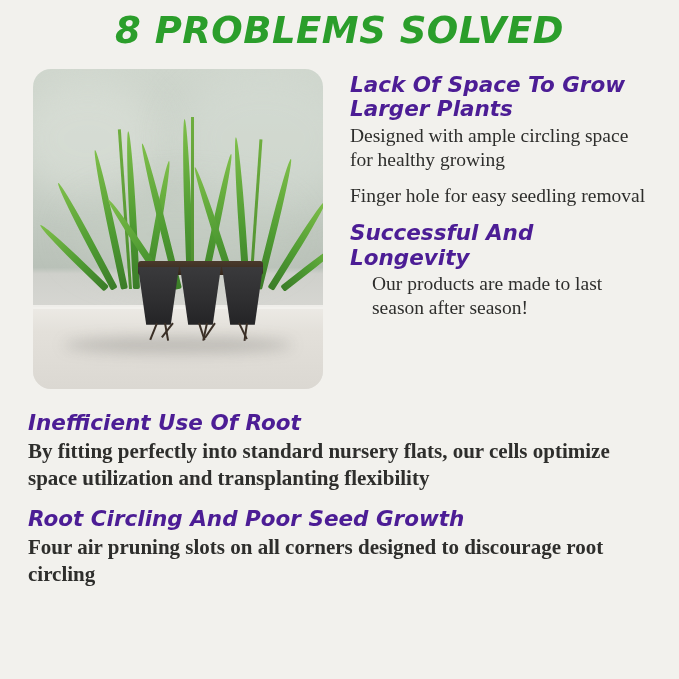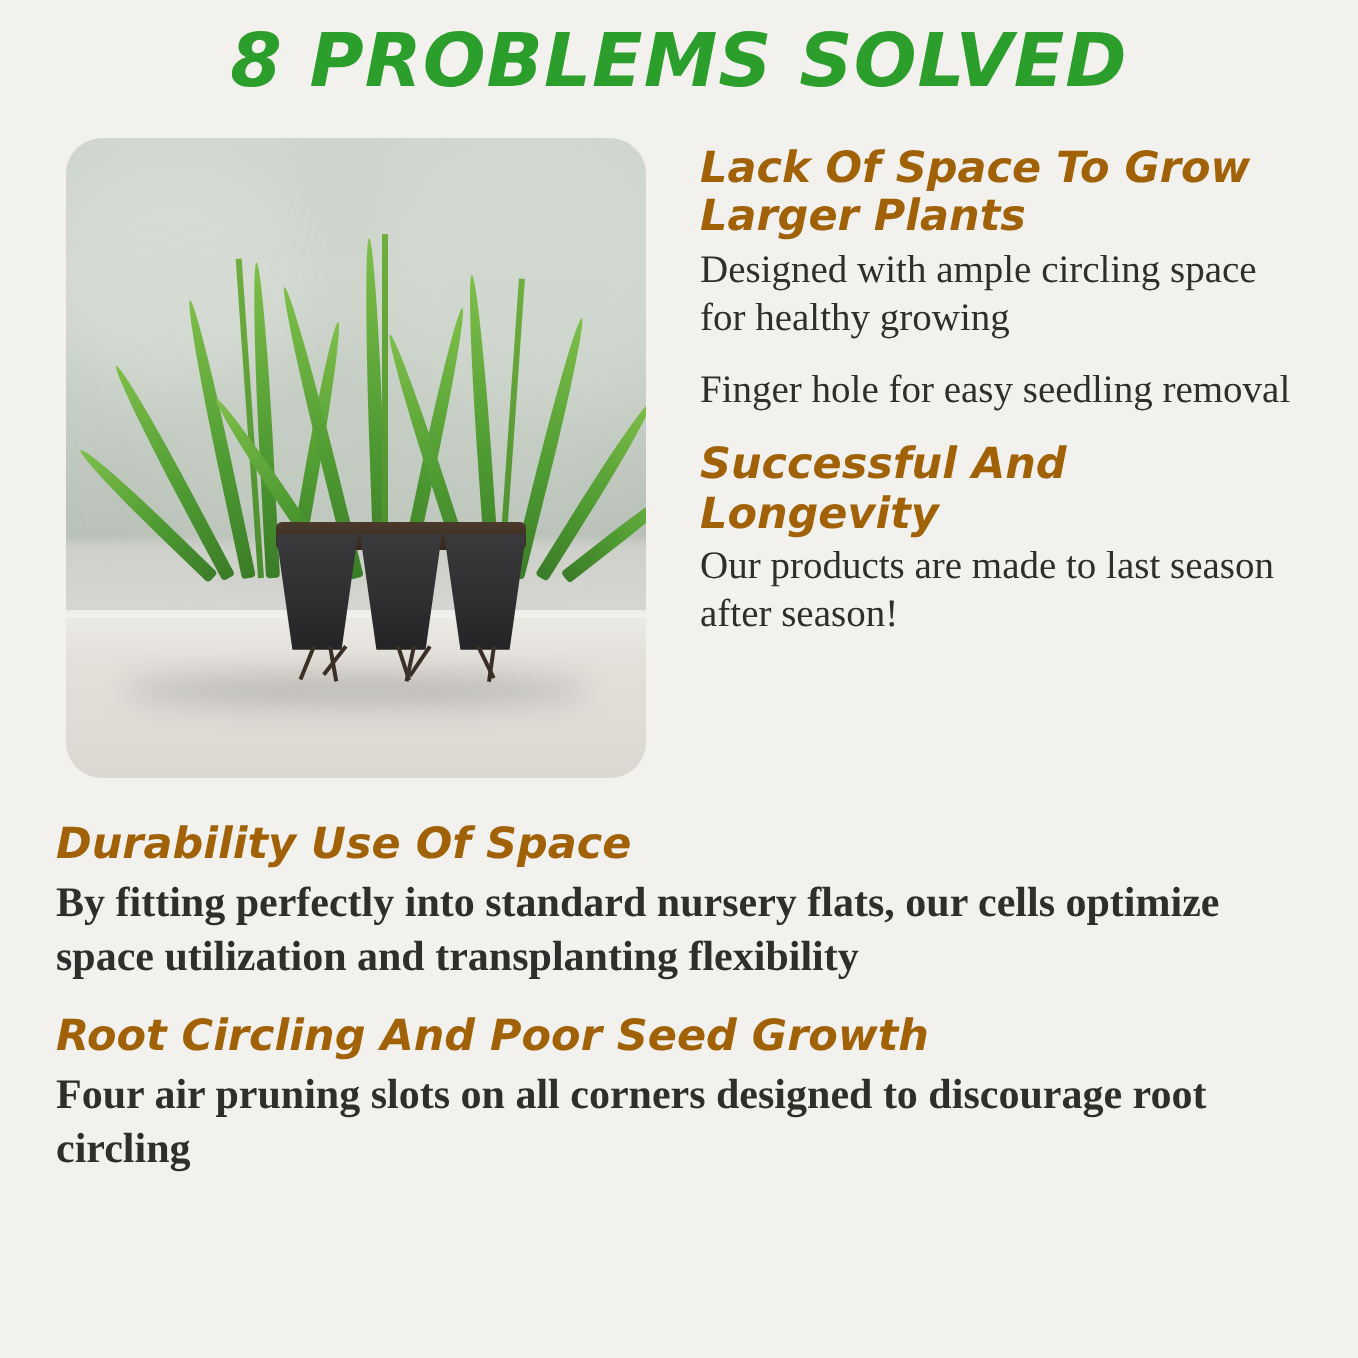--- a/index.html
+++ b/index.html
@@ -162,31 +162,31 @@
     flex: 1 1 auto;
     padding-left: 27px;
     padding-top: 4px;
   }
   .prob-title {
     font-family: "DejaVu Sans", sans-serif;
     font-weight: bold;
     font-style: italic;
     font-size: 21.5px;
     line-height: 1.14;
-    color: #a16207;
+    color: #4c1d95;
     margin: 0 0 2px 0;
   }
   .prob-body {
     font-family: "Liberation Serif", serif;
     font-size: 19.5px;
     line-height: 1.22;
     color: #2e2e2c;
     margin: 0 0 13px 0;
   }
-  .right-col .prob-block:last-child .prob-body { margin-bottom: 0; }
+  .right-col .prob-block:last-child .prob-body { margin-bottom: 0; margin-left: 22px; }
 
   
   .bottom-section {
     padding: 22px 38px 0 28px;
   }
   .bottom-section .prob-title {
     font-size: 21.5px;
     margin-bottom: 3px;
   }
   .bottom-section .prob-body {
@@ -265,21 +265,21 @@
       </div>
       <div class="prob-block">
         <p class="prob-title">Successful And Longevity</p>
         <p class="prob-body">Our products are made to last season after season!</p>
       </div>
     </div>
   </div>
 
   <div class="bottom-section">
     <div class="prob-block">
-      <p class="prob-title">Durability Use Of Space</p>
+      <p class="prob-title">Inefficient Use Of Root</p>
       <p class="prob-body">By fitting perfectly into standard nursery flats, our cells optimize space utilization and transplanting flexibility</p>
     </div>
     <div class="prob-block">
       <p class="prob-title">Root Circling And Poor Seed Growth</p>
       <p class="prob-body">Four air pruning slots on all corners designed to discourage root circling</p>
     </div>
   </div>
 
 </div>
 

